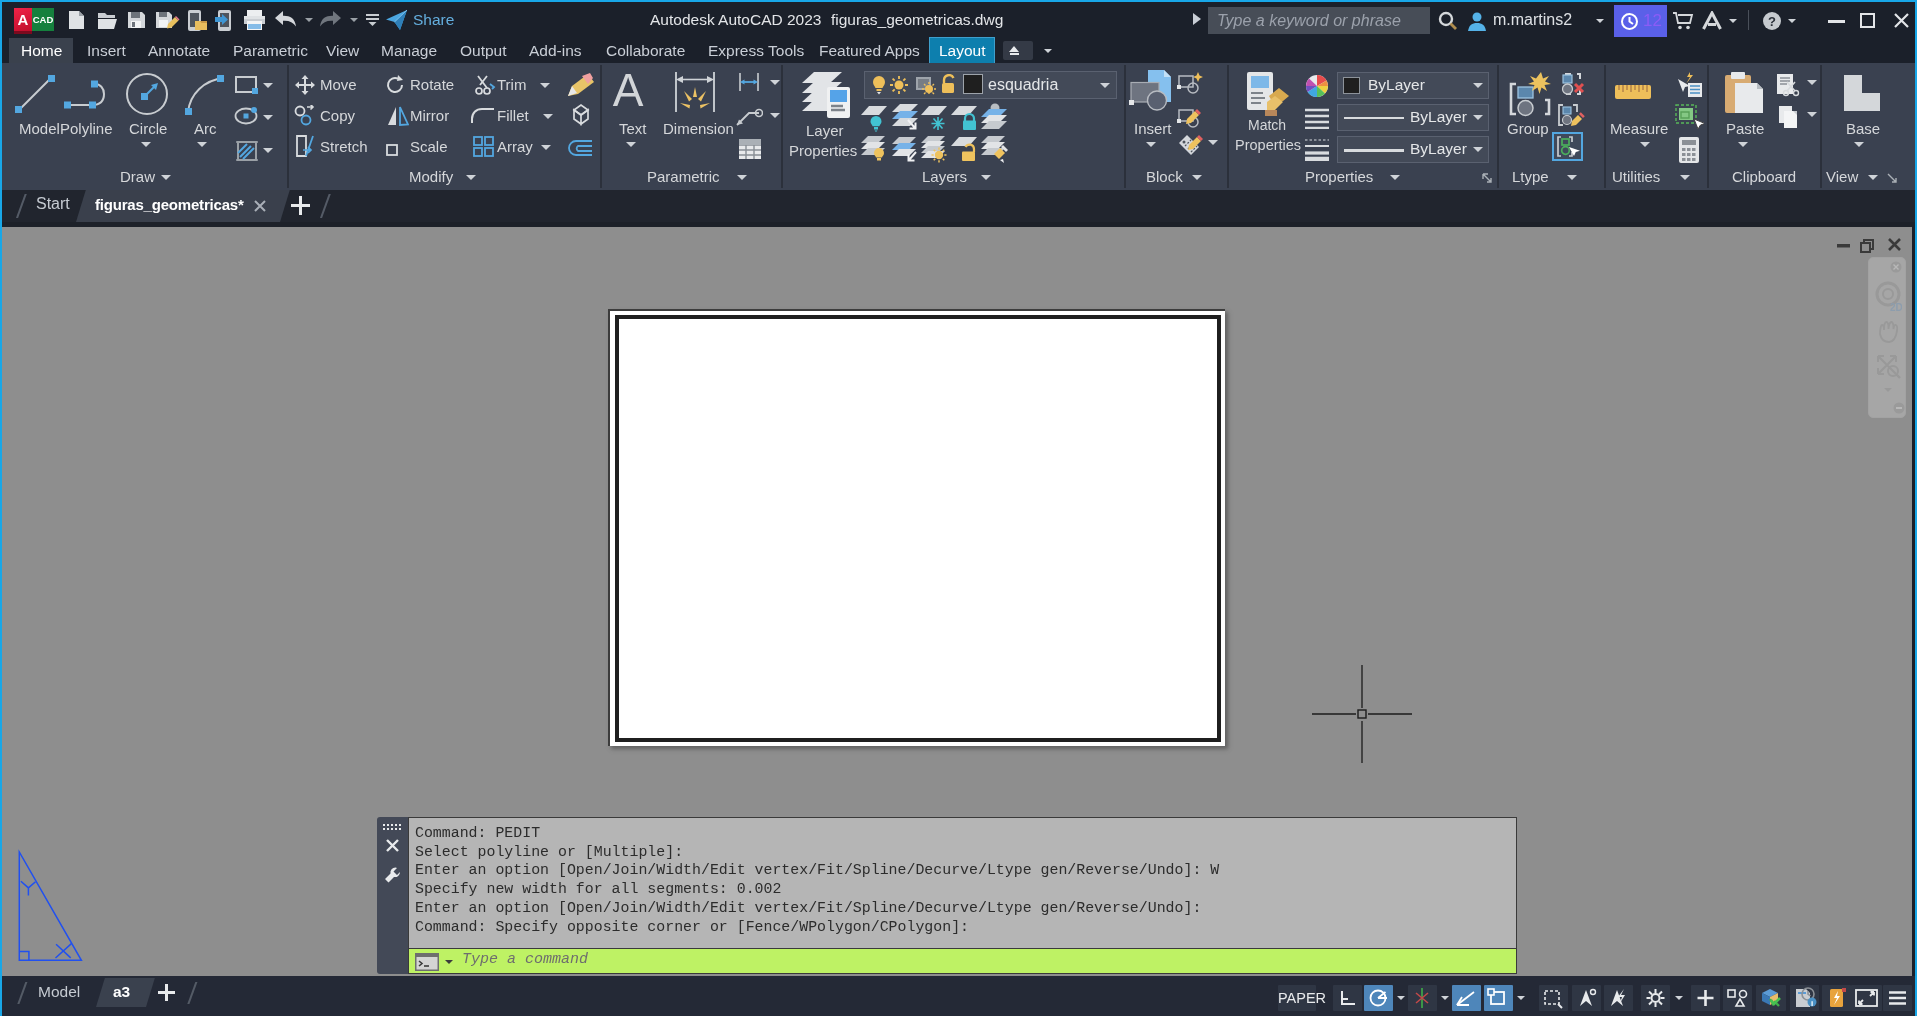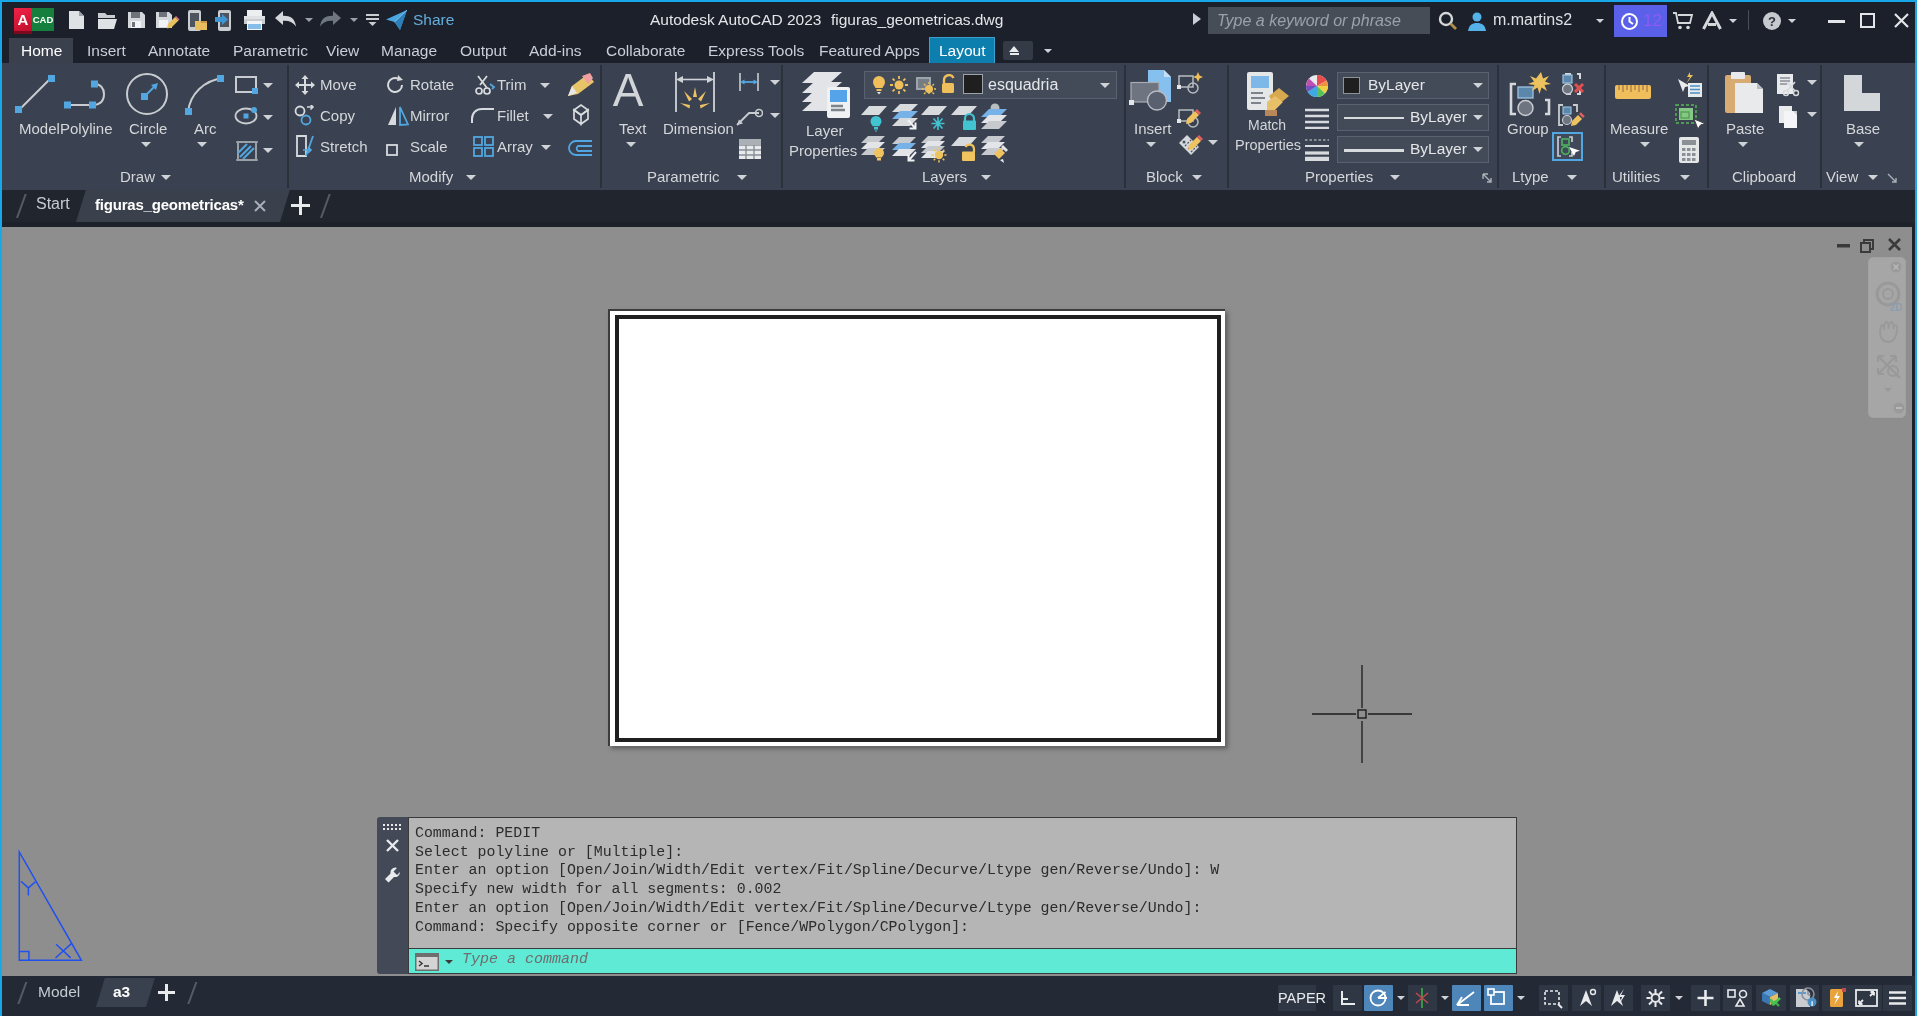--- a/index.html
+++ b/index.html
@@ -22,21 +22,21 @@
 #filetabs{position:absolute;left:0;top:190px;width:1917px;height:32px;background:#21252e;color:#c6cbd2}
 #ft-strip{position:absolute;left:0;top:222px;width:1917px;height:5px;background:#1d2129}
 
 #canvas{position:absolute;left:2px;top:227px;width:1910px;height:799px;background:#8e8e8e}
 #paper{position:absolute;left:606px;top:82px;width:617px;height:437px;background:#fff;border-left:2px solid #3c3c3c;border-top:2px solid #3c3c3c;box-shadow:3px 3px 4px rgba(60,60,60,.55)}
 #frame{position:absolute;left:5px;top:4px;width:606px;height:427px;border:4px solid #1f1f1f}
 
 #cmdwin{position:absolute;left:375px;top:590px;width:1140px;height:157px}
 #cmd-grip{position:absolute;left:0;top:0;width:31px;height:157px;background:#434957;border-radius:3px 0 0 3px}
 #cmd-hist{position:absolute;left:31px;top:0;width:1109px;height:131px;background:#b5b5b5;border:1px solid #3a3a3a;border-bottom:none;font-family:"Liberation Mono",monospace;font-size:14.9px;line-height:18.7px;color:#2c2c2c;padding:6px 0 0 6px;white-space:pre}
-#cmd-input{position:absolute;left:31px;top:131px;width:1109px;height:26px;background:#5eead4;border:1px solid #3a3a3a;color:#707070}
+#cmd-input{position:absolute;left:31px;top:131px;width:1109px;height:26px;background:#bef264;border:1px solid #3a3a3a;color:#707070}
 
 #statusbar{position:absolute;left:0;top:976px;width:1917px;height:40px;background:#242936}
 .sbtn{position:absolute;top:9px;height:26px;background:#2f3644;border-radius:1px}
 .sbtn.on{background:#4e86ba}
 svg{display:block}
 </style></head><body>
 <div id="app">
 
 <div id="titlebar">
 

